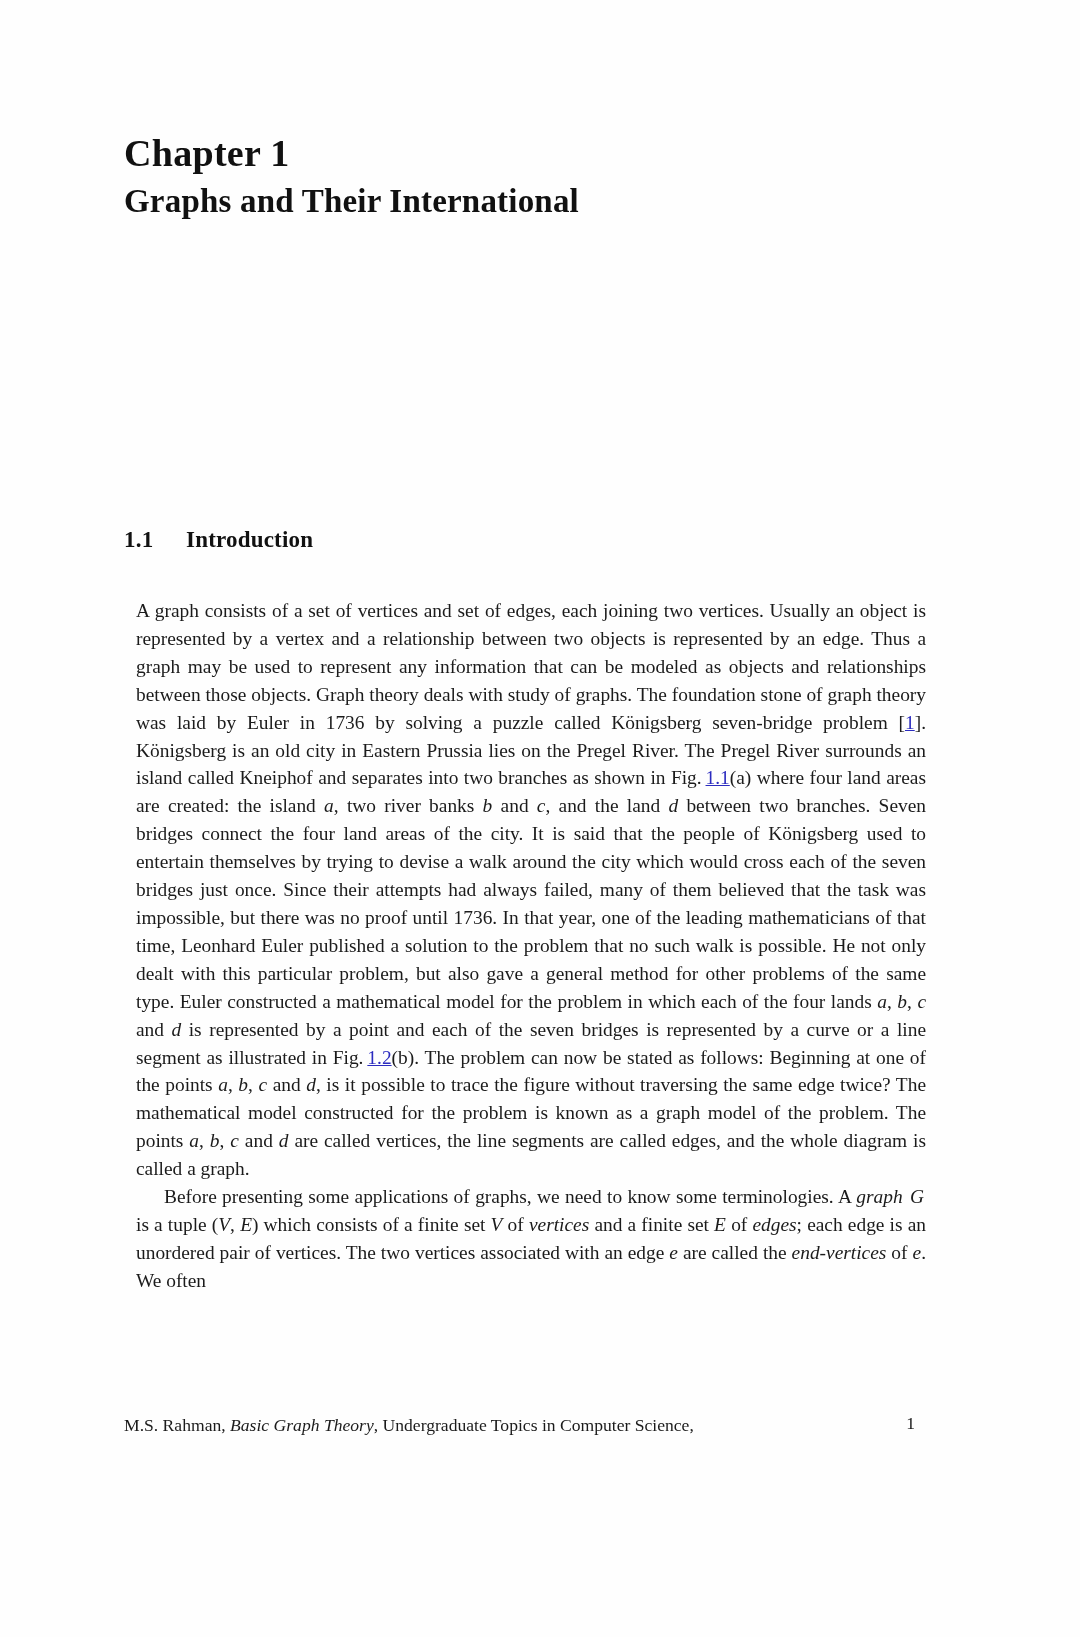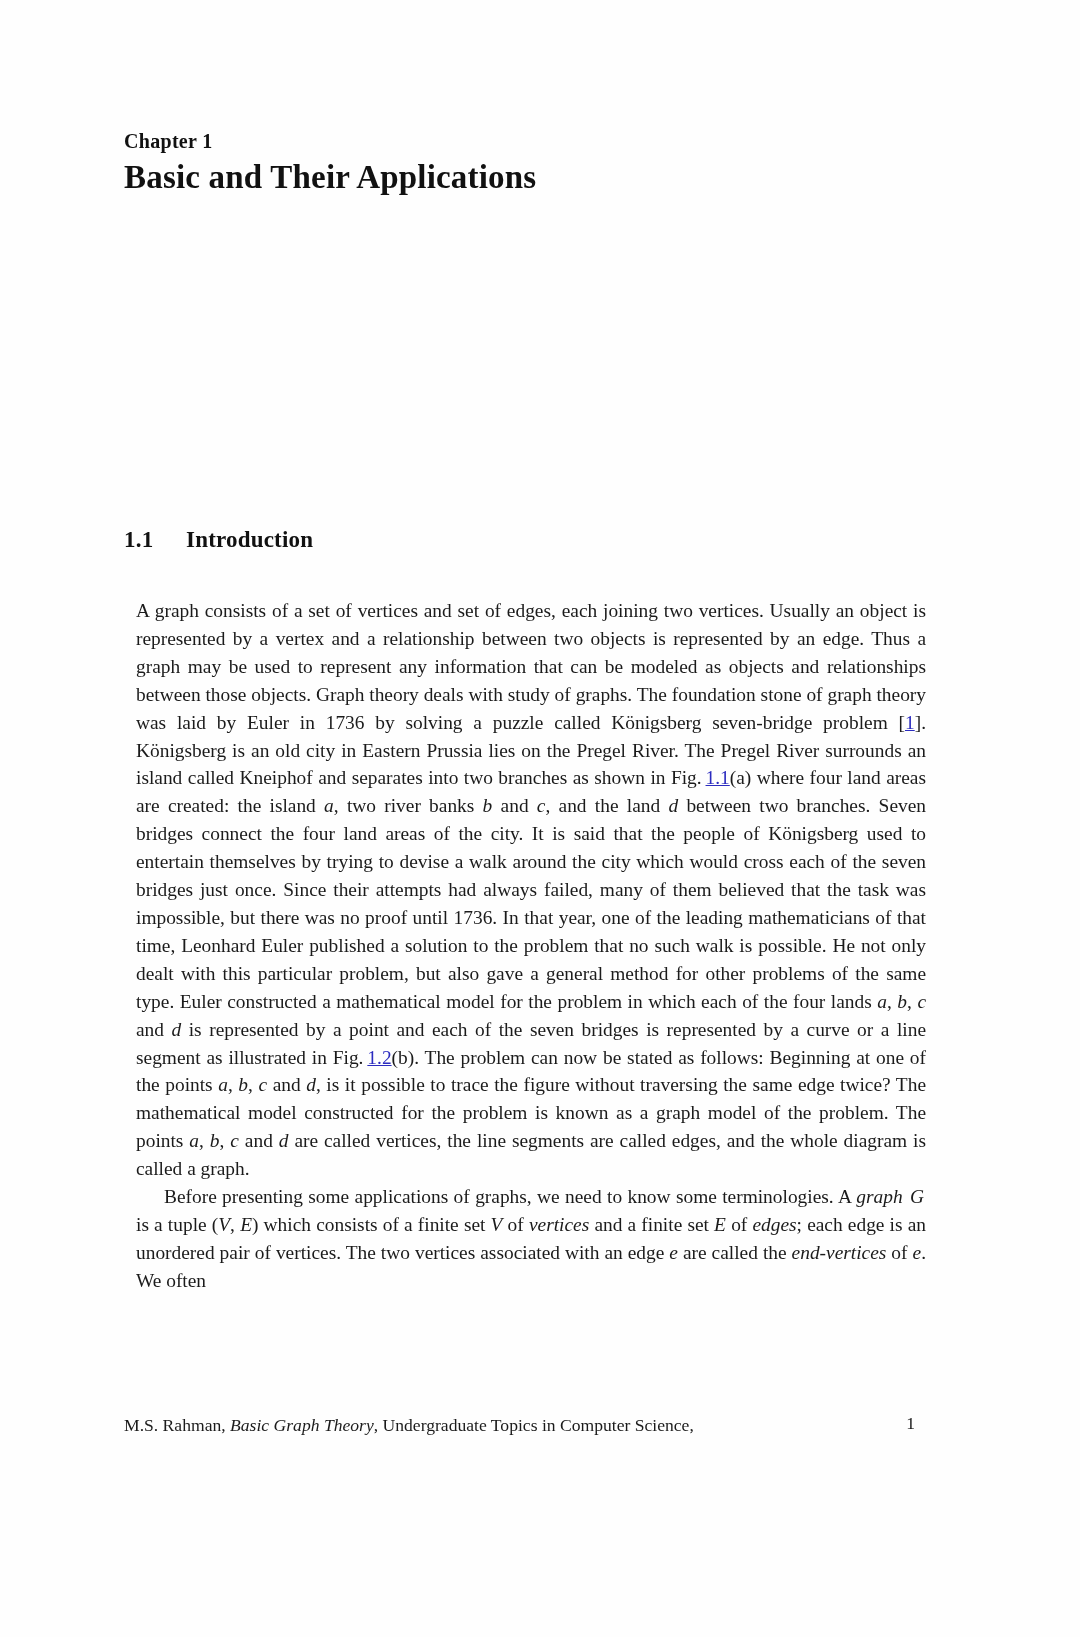--- a/index.html
+++ b/index.html
@@ -25,21 +25,21 @@
   }
 
   
   .chapter-block {
     position: absolute;
     left: 124px;
     top: 128px;
     width: 800px;
   }
   .chapter-number {
-    font-size: 20px;
+    font-size: 38px;
     font-weight: bold;
     letter-spacing: 0.3px;
     line-height: 1.32;
     color: #111;
   }
   .chapter-title {
     font-size: 33px;
     font-weight: bold;
     letter-spacing: 0.2px;
     line-height: 1.3;
@@ -108,21 +108,21 @@
     color: #1b1b1b;
   }
 </style>
 </head>
 <body>
 
 <div class="page">
 
   <div class="chapter-block">
     <div class="chapter-number">Chapter 1</div>
-    <div class="chapter-title">Basic and Their Applications</div>
+    <div class="chapter-title">Graphs and Their International</div>
   </div>
 
   <div class="section-heading">
     <span class="sec-num">1.1</span><span>Introduction</span>
   </div>
 
   <div class="body-col">
 
     <p class="para"><span>A graph consists of a set of vertices and set of edges, each joining two vertices. Usually an object is represented by a vertex and a relationship between two objects is represented by an edge. Thus a graph may be used to represent any information that can be modeled as objects and relationships between those objects. Graph theory deals with study of graphs. The foundation stone of graph theory was laid by Euler in 1736 by solving a puzzle called Königsberg seven-bridge problem [</span><a class="lnk" href="#">1</a><span>]. Königsberg is an old city in Eastern Prussia lies on the Pregel River. The Pregel River surrounds an island called Kneiphof and separates into two branches as shown in Fig. </span><a class="lnk" href="#">1.1</a><span>(a) where four land areas are created: the island </span><span class="mathit">a</span><span>, two river banks </span><span class="mathit">b</span><span> and </span><span class="mathit">c</span><span>, and the land </span><span class="mathit">d</span><span> between two branches. Seven bridges connect the four land areas of the city. It is said that the people of Königsberg used to entertain themselves by trying to devise a walk around the city which would cross each of the seven bridges just once. Since their attempts had always failed, many of them believed that the task was impossible, but there was no proof until 1736. In that year, one of the leading mathematicians of that time, Leonhard Euler published a solution to the problem that no such walk is possible. He not only dealt with this particular problem, but also gave a general method for other problems of the same type. Euler constructed a mathematical model for the problem in which each of the four lands </span><span class="mathit">a</span><span>, </span><span class="mathit">b</span><span>, </span><span class="mathit">c</span><span> and </span><span class="mathit">d</span><span> is represented by a point and each of the seven bridges is represented by a curve or a line segment as illustrated in Fig. </span><a class="lnk" href="#">1.2</a><span>(b). The problem can now be stated as follows: Beginning at one of the points </span><span class="mathit">a</span><span>, </span><span class="mathit">b</span><span>, </span><span class="mathit">c</span><span> and </span><span class="mathit">d</span><span>, is it possible to trace the figure without traversing the same edge twice? The mathematical model constructed for the problem is known as a graph model of the problem. The points </span><span class="mathit">a</span><span>, </span><span class="mathit">b</span><span>, </span><span class="mathit">c</span><span> and </span><span class="mathit">d</span><span> are called vertices, the line segments are called edges, and the whole diagram is called a graph.</span></p>
 

